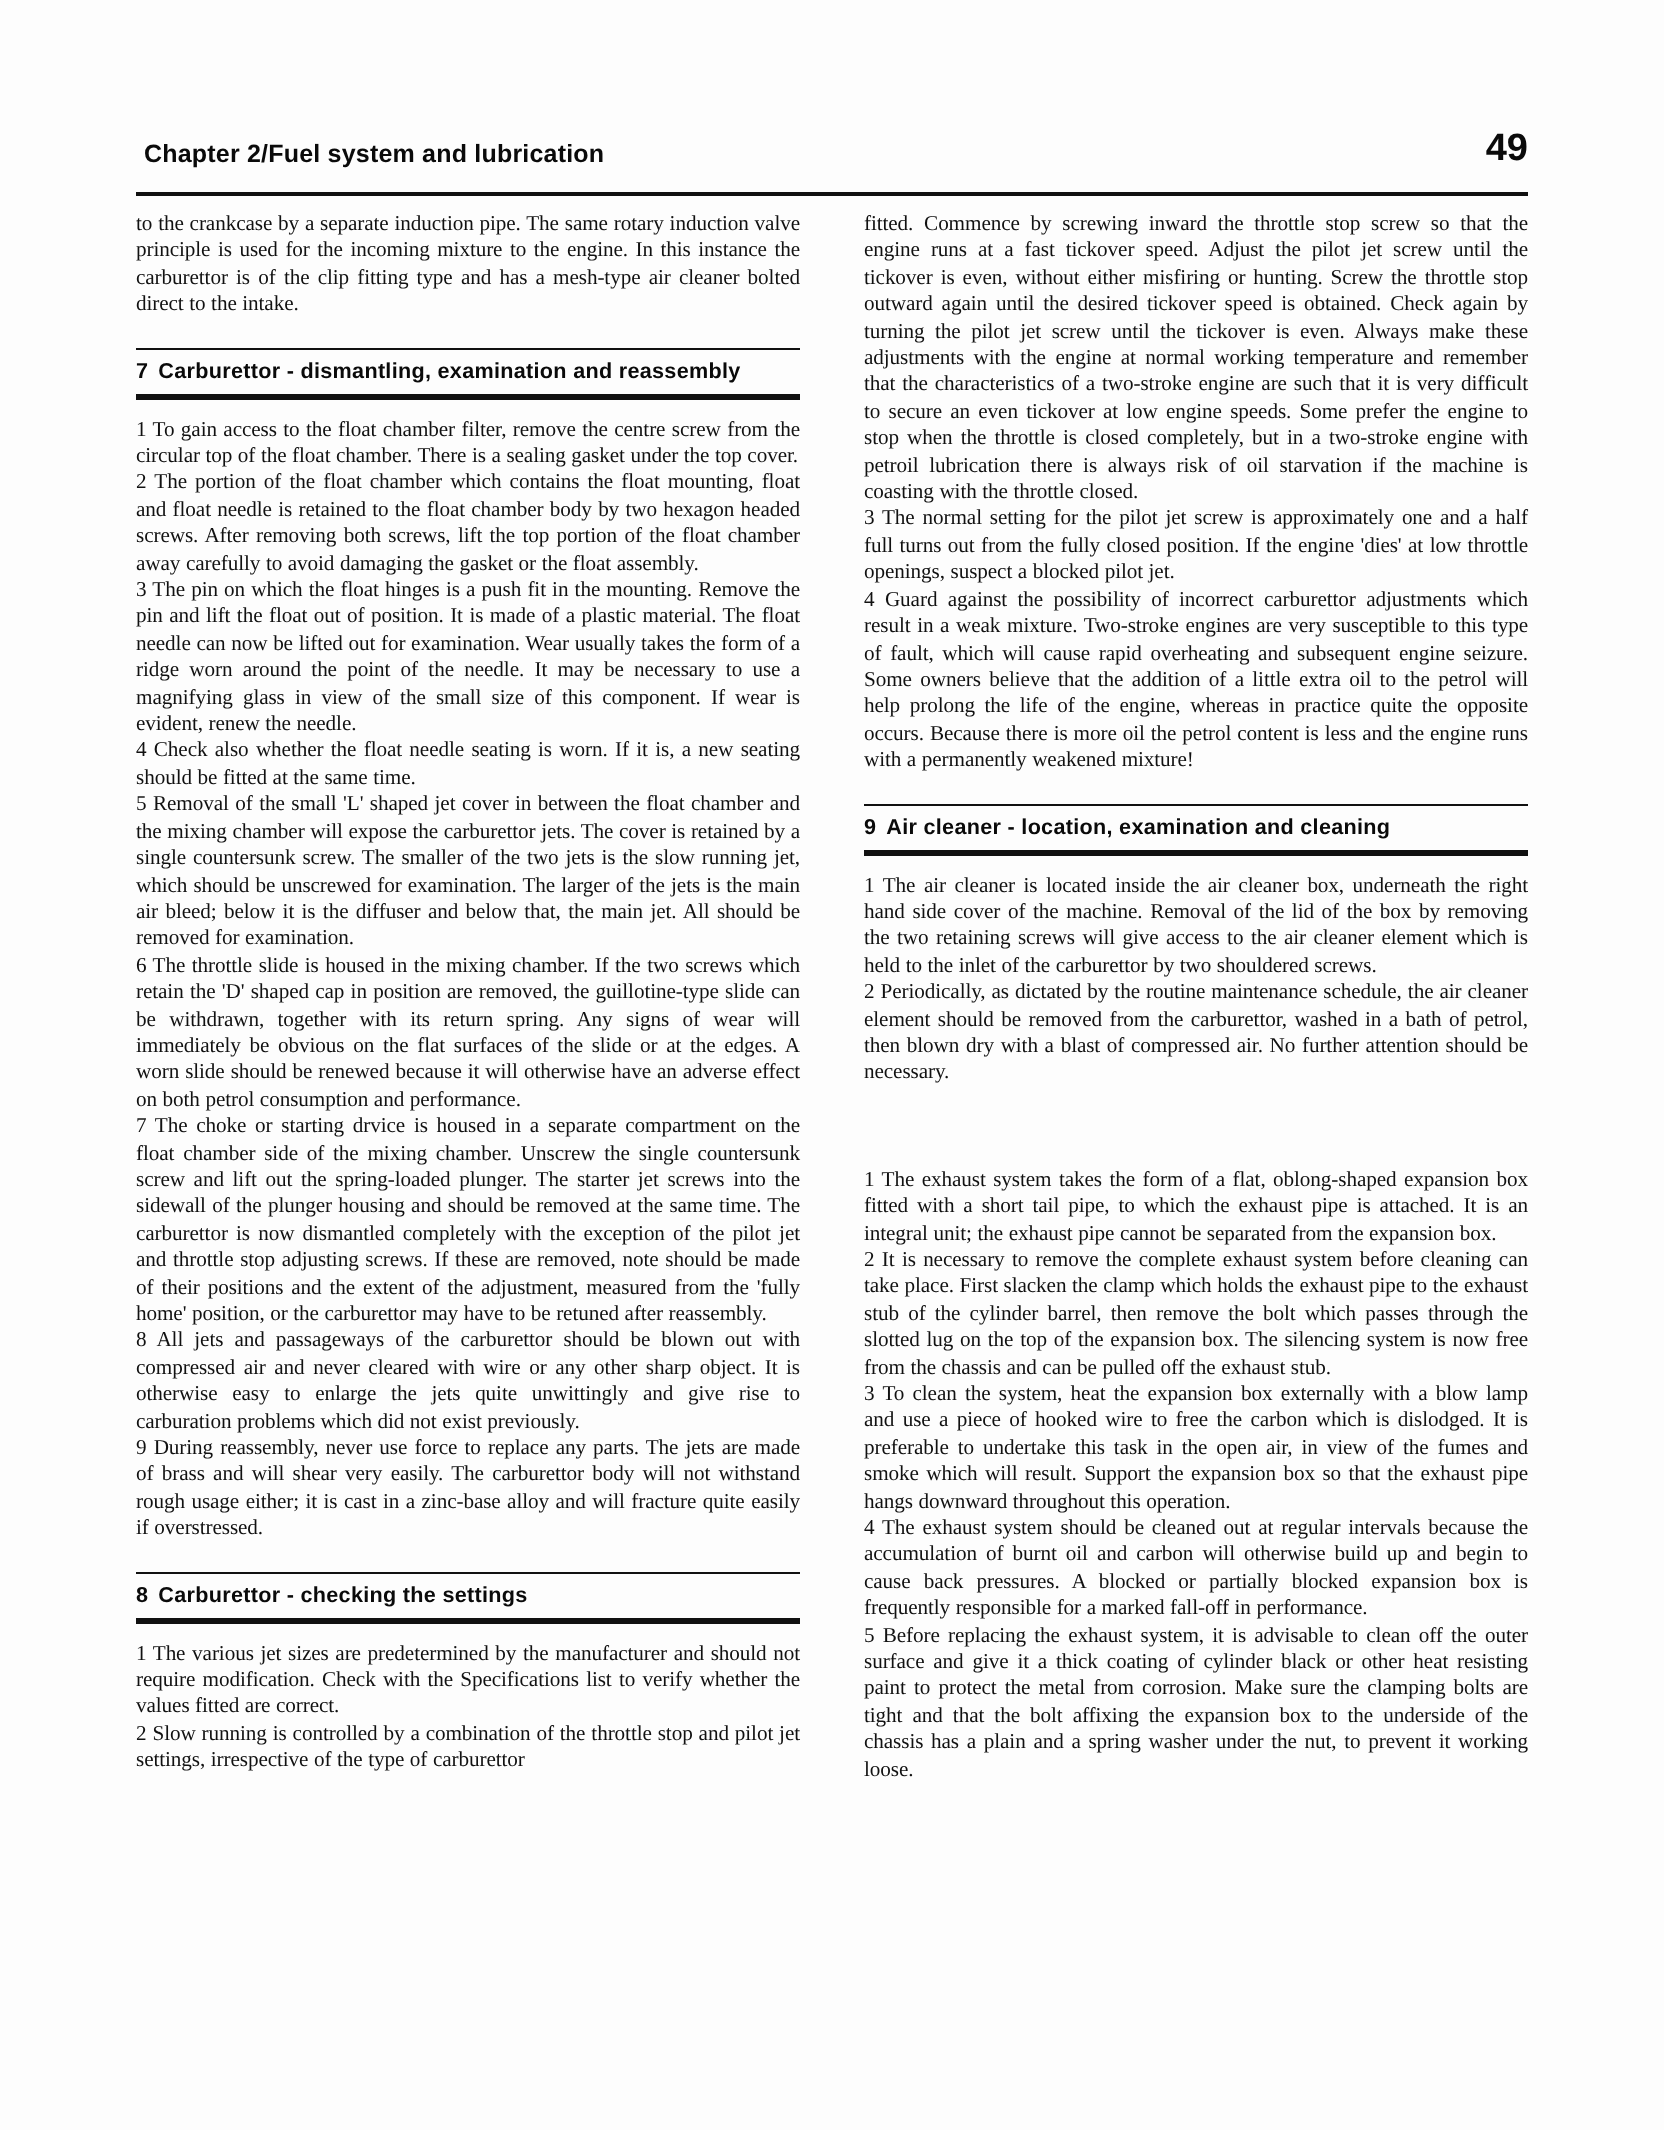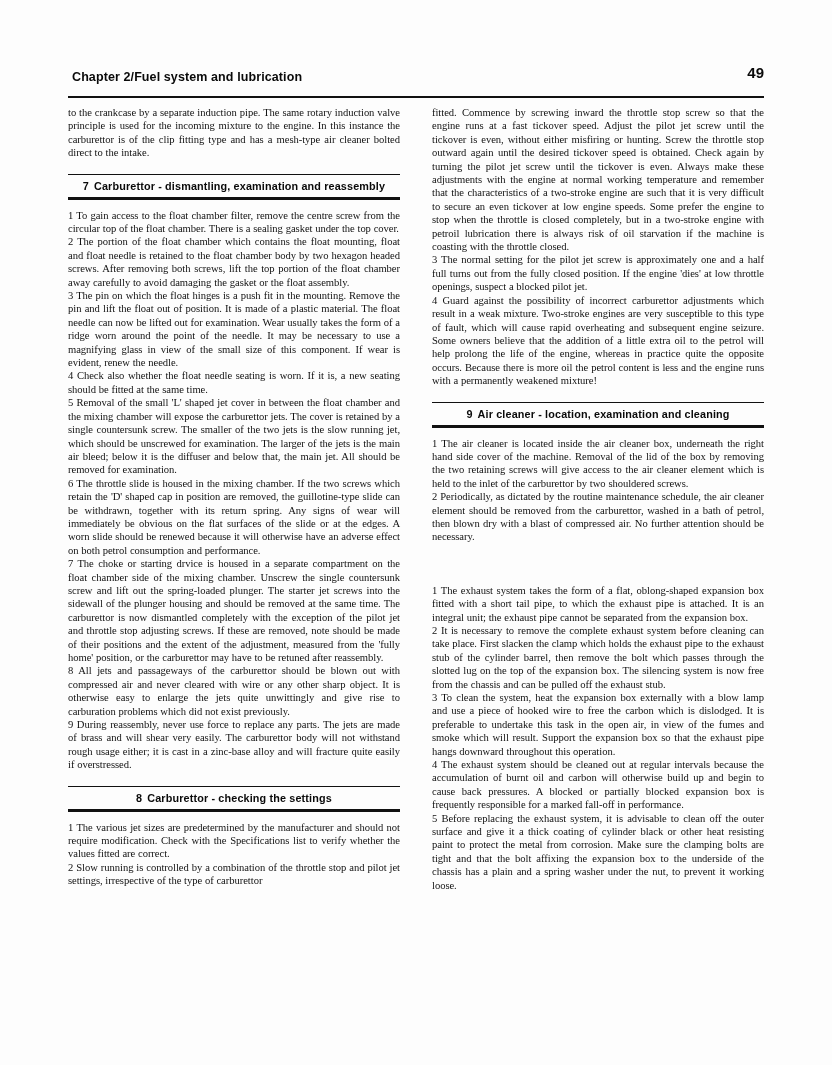--- a/index.html
+++ b/index.html
@@ -33,21 +33,21 @@
     top: 0;
     text-align: left;
     font-size: 12.5px;
     font-weight: bold;
     letter-spacing: .1px;
   }
   .running-head .page-number {
     position: absolute;
     right: 0;
     top: -6px;
-    font-size: 15px;
+    font-size: 19px;
     font-weight: bold;
     text-align: center;
   }
   .head-rule {
     position: absolute;
     left: 68px;
     right: 68px;
     top: 96px;
     height: 2.4px;
     background: #111;
@@ -79,21 +79,20 @@
     word-spacing: .2px;
     color: #111;
     font-family: Liberation Serif, serif;
   }
   p.para + p.para { margin-top: 0; }
 
   
   .section-head {
     margin-top: 14px;
     margin-bottom: 9px;
-    text-align: center;
   }
   .section-head .rule-top {
     height: 1.4px;
     background: #111;
     margin-bottom: 4px;
   }
   .section-head .rule-bottom {
     height: 2.6px;
     background: #111;
     margin-top: 4px;

